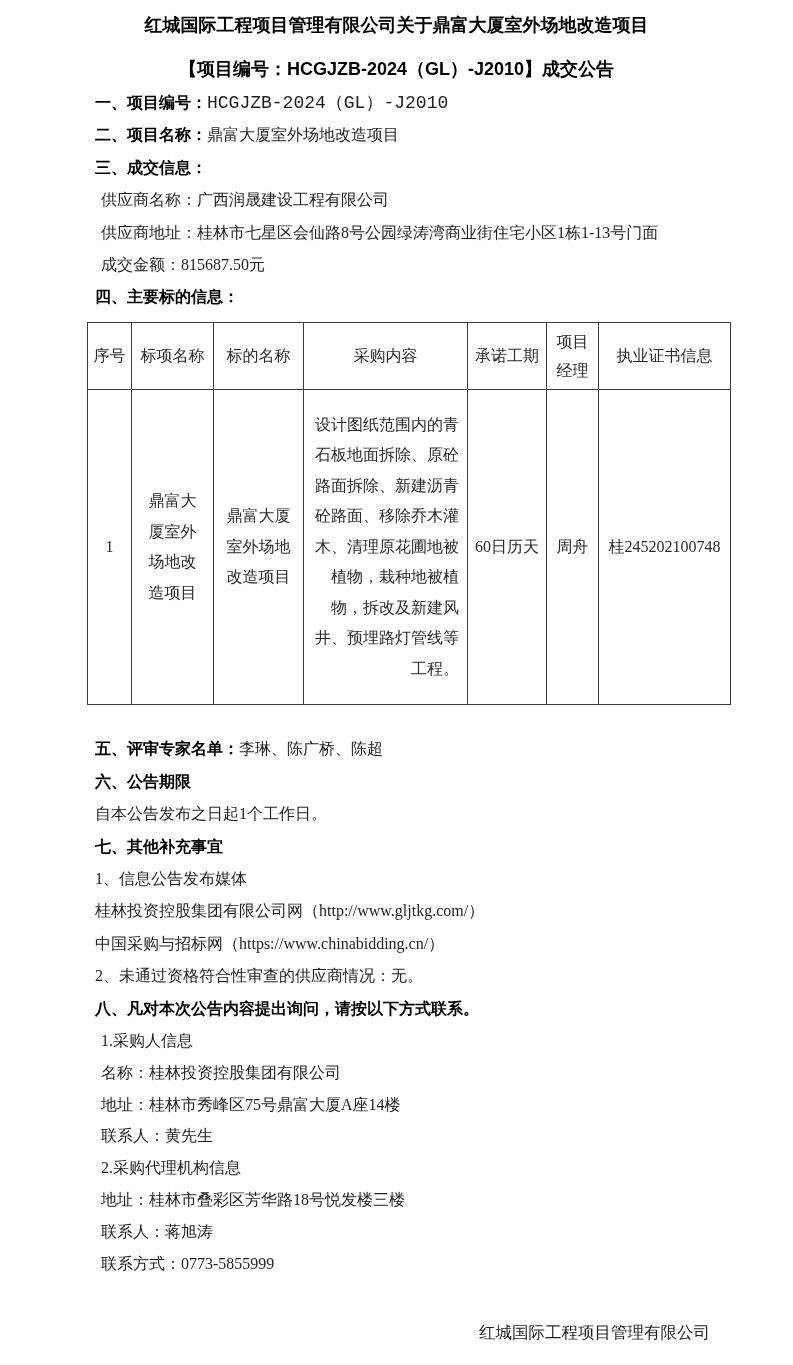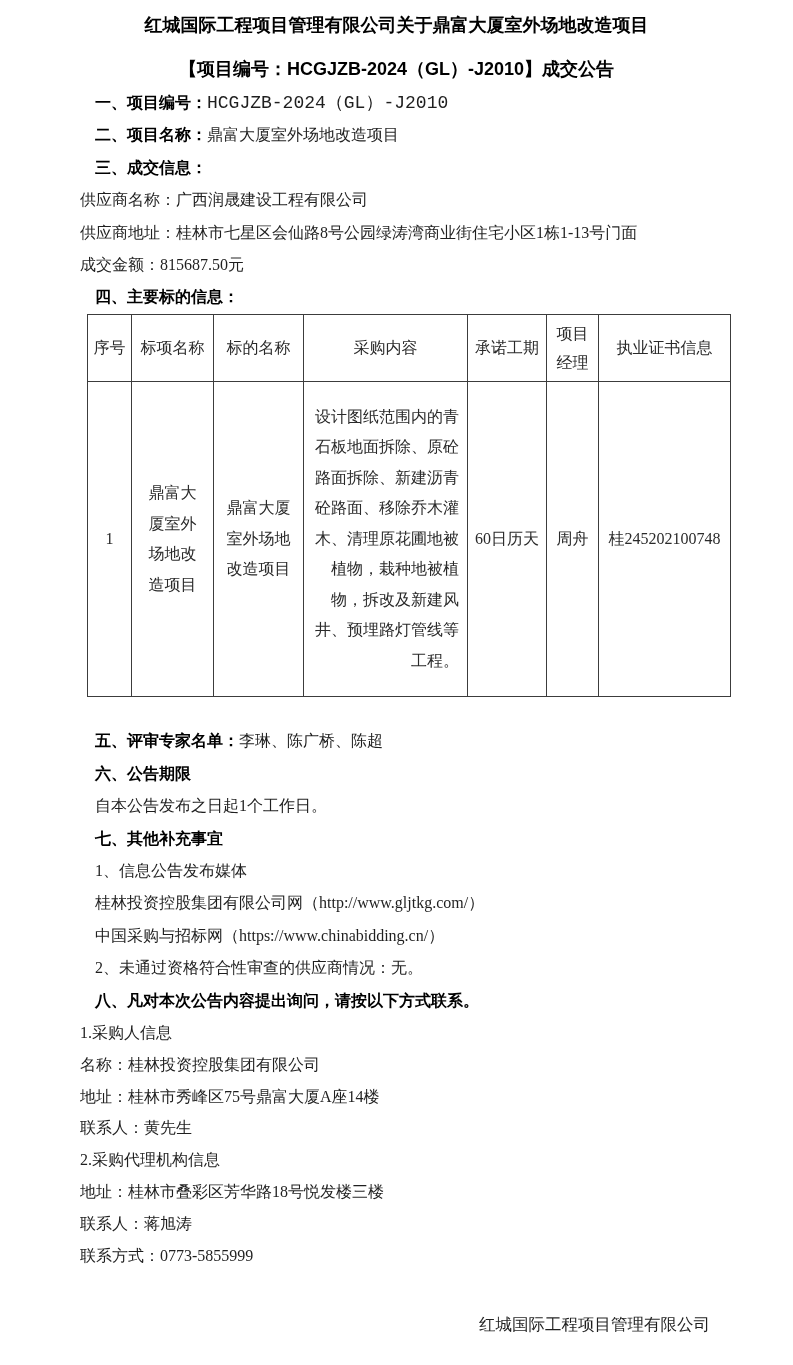--- a/index.html
+++ b/index.html
@@ -21,33 +21,33 @@
     line-height:24px;
   }
   .title.t1 { padding-top:13px; }
   .title.t2 { padding-top:20px; padding-bottom:6px; }
   .ln {
     padding-left:95px;
     padding-right:40px;
     line-height:32.4px;
     font-size:16px;
   }
-  .ind { padding-left:80px; }
+  .ind { padding-left:101px; }
   .bh {
     font-weight:700;
     font-family:"Liberation Sans", sans-serif;
     color:#000000;
   }
   .mono { font-family:"Liberation Mono", monospace; font-size:18px; }
   .gap-top { margin-top:28px; }
   table.subjects {
     border-collapse:collapse;
     table-layout:fixed;
     margin-left:87px;
-    margin-top:0;
+    margin-top:8px;
     width:643px;
     color:#2a2a2a;
   }
   table.subjects th, table.subjects td {
     border:1px solid #3c3c3c;
     font-weight:400;
     font-size:16px;
     vertical-align:middle;
     overflow:hidden;
   }

